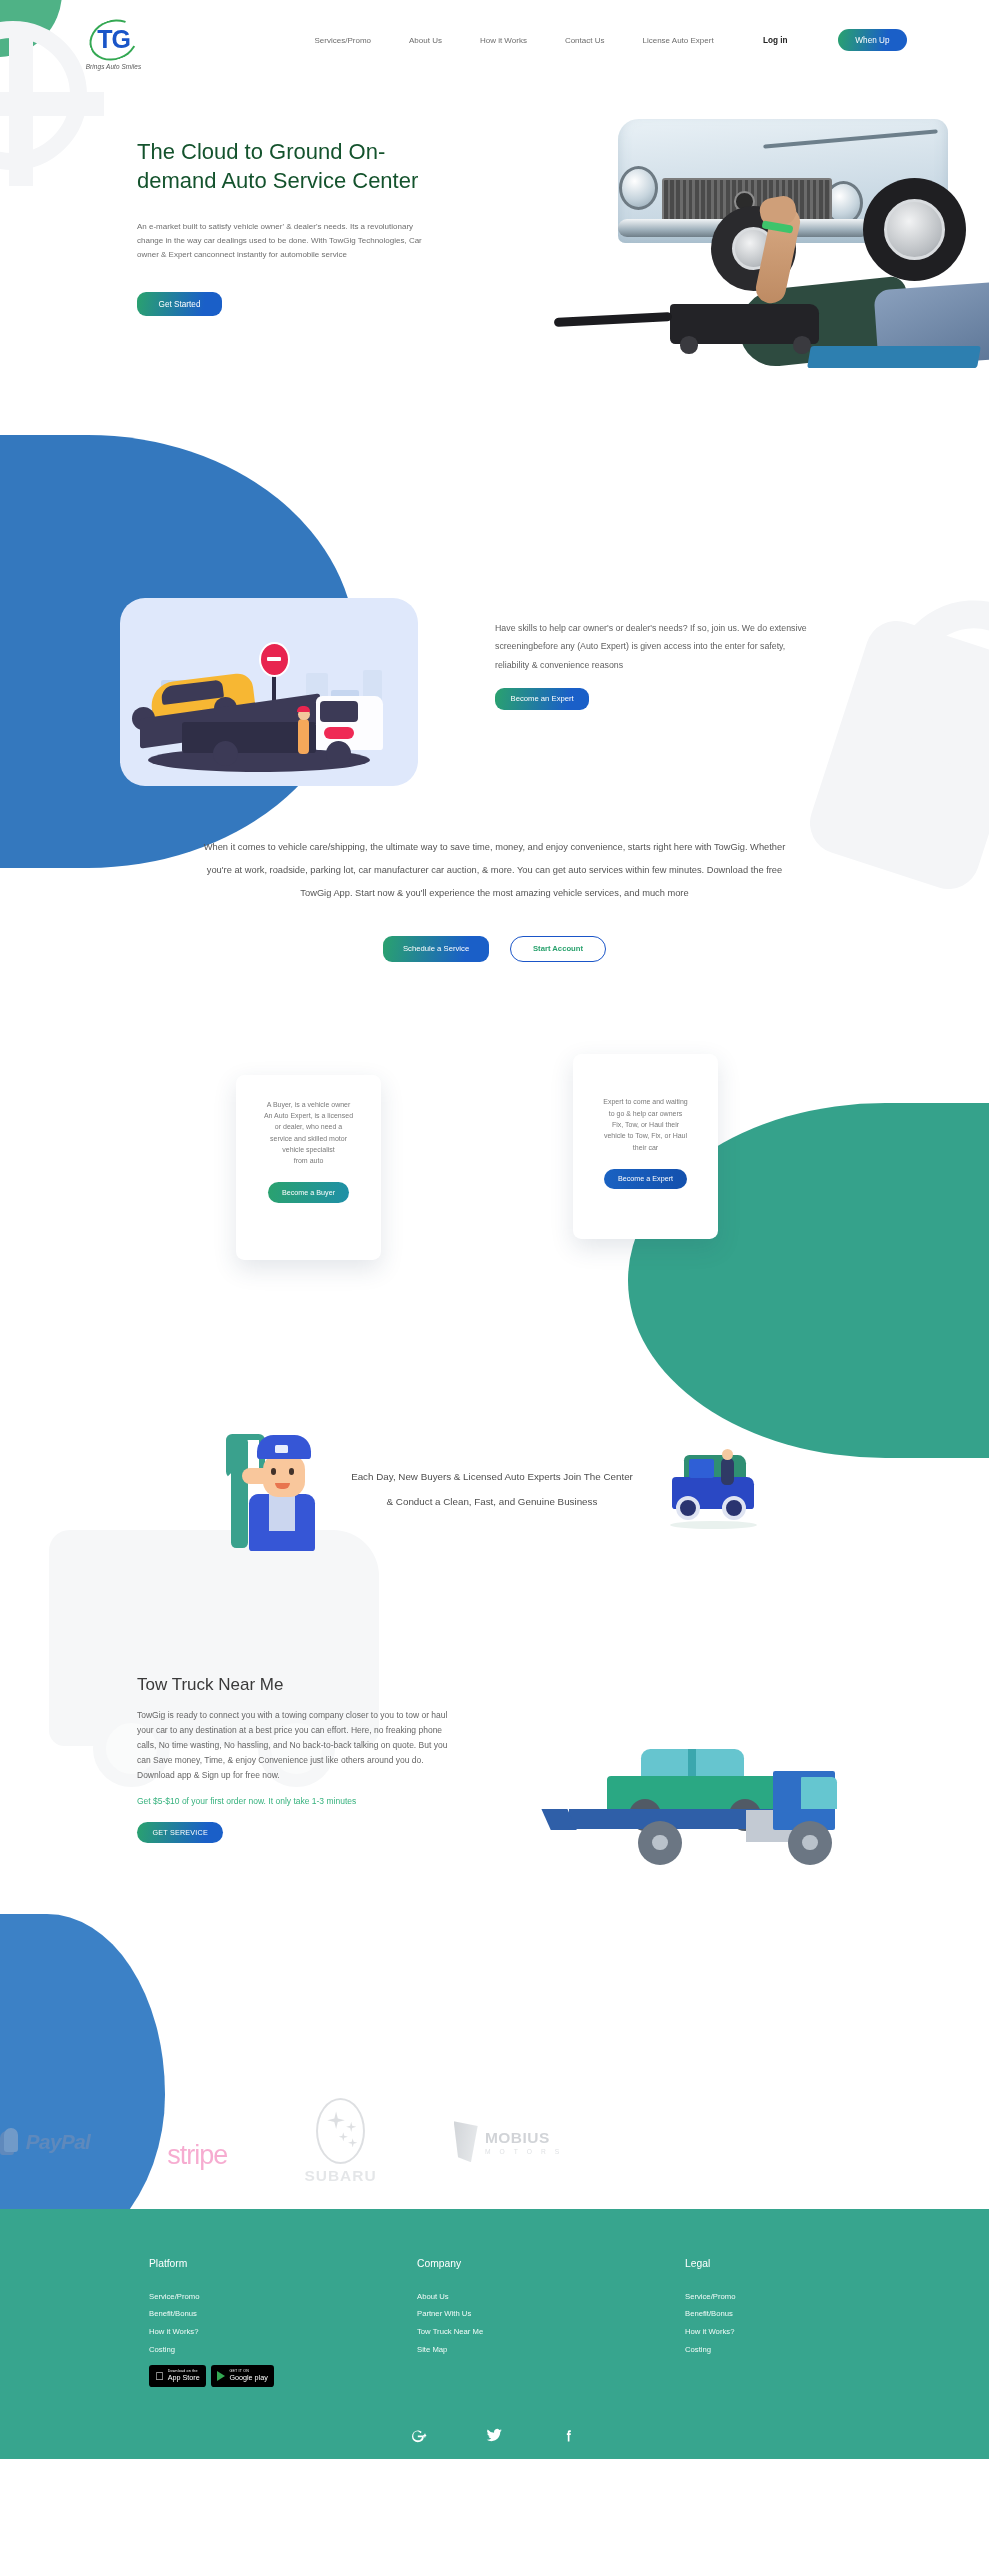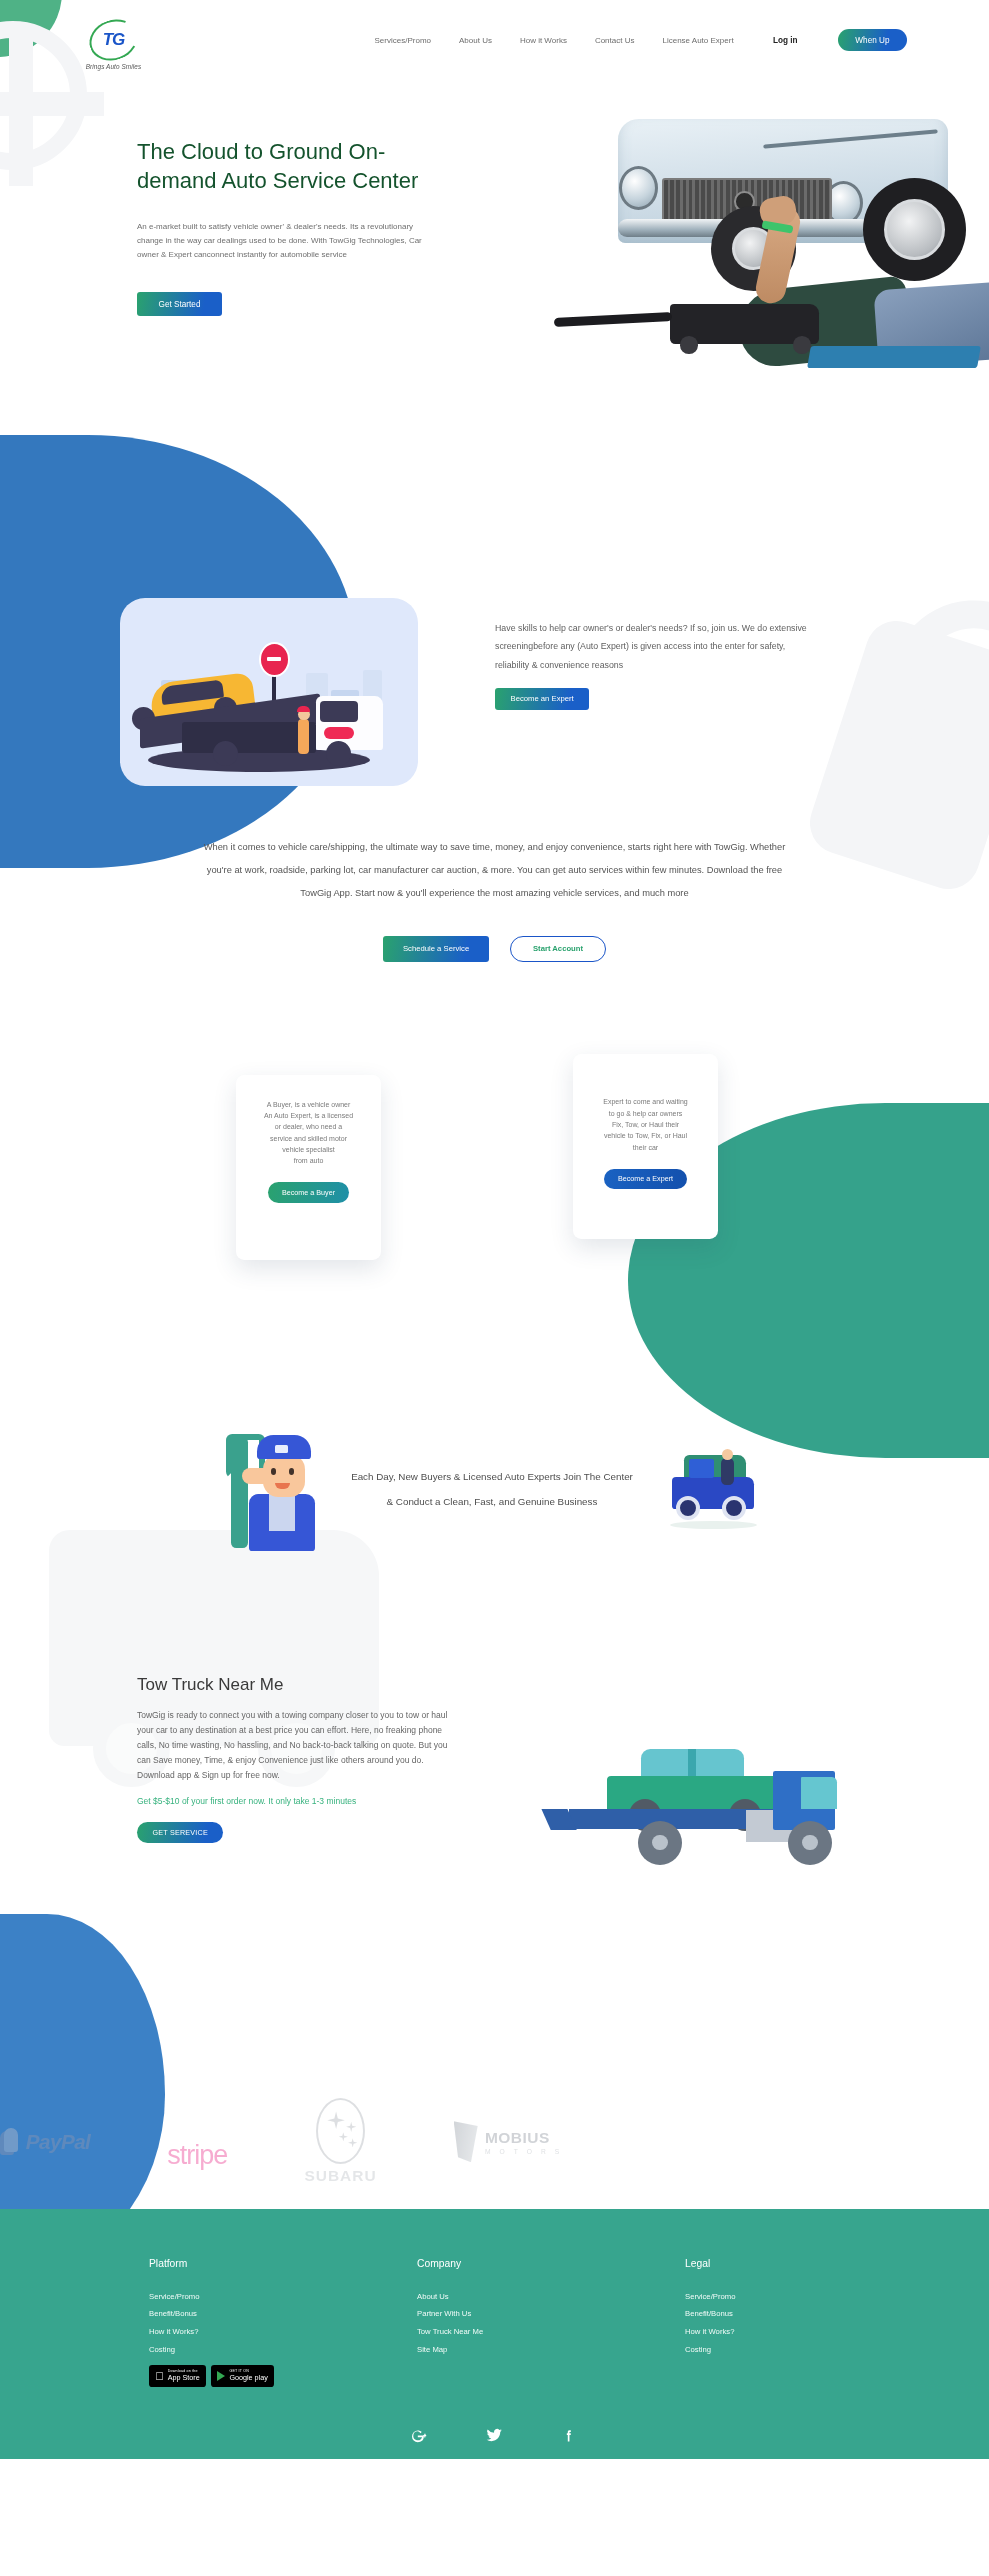--- a/index.html
+++ b/index.html
@@ -84,29 +84,29 @@
     position: relative; width: 49px; height: 40px;
     display: flex; align-items: center; justify-content: center;
   }
   .logo-ring {
     position: absolute; inset: 0; border-radius: 50%;
     border: 2.6px solid #34a853; border-right-color: transparent;
     transform: rotate(-20deg);
   }
   .logo-text {
     font-family: "Liberation Sans", sans-serif;
-    font-weight: 700; font-style: italic; font-size: 17px;
+    font-weight: 700; font-size: 25px;
     color: #1a55c8; letter-spacing: -1px; line-height: 1;
   }
   .logo-tagline {
     margin-top: 3.6px; font-size: 6.4px; font-style: italic; color: #555;
     letter-spacing: 0.1px; white-space: nowrap;
   }
   .nav {
-    margin-left: auto; display: flex; align-items: center; gap: 28px;
+    margin-left: auto; display: flex; align-items: center; gap: 38px;
     padding-top: 9.3px;
   }
   .nav-link { font-size: 8px; color: #6d6d6d; text-decoration: none; white-space: nowrap; }
   .nav-login { font-size: 8.2px; color: #222; font-weight: 700; margin-left: 11.3px; }
   .btn-signup {
     margin-left: 12.4px;
     background: linear-gradient(100deg, #2aa26e 0%, #1a5fc8 70%);
     color: #fff; font-size: 8.2px; border: none; border-radius: 13.4px;
     padding: 6.7px 17.5px; cursor: pointer; white-space: nowrap;
   }
@@ -117,21 +117,21 @@
   .hero-title {
     font-size: 22px; line-height: 1.32; color: #14532d; font-weight: 400;
   }
   .hero-sub {
     margin-top: 25px; font-size: 8px; line-height: 1.75; color: #6f6f6f;
     max-width: 289px;
   }
   .btn-pill {
     display: inline-block; border: none; cursor: pointer; color: #fff;
     background: linear-gradient(100deg, #2aa26e 0%, #1a5fc8 78%);
-    border-radius: 3px; font-size: 8.2px; padding: 7.7px 21.6px;
+    border-radius: 9px; font-size: 8.2px; padding: 7.7px 21.6px;
   }
   .hero-cta { margin-top: 30px; }
   .hero-photo {
     position: absolute; right: 0; top: 0; width: 381px; height: 278px;
   }
 
   
   .car-body {
     position: absolute; left: 10.3px; top: 31px; width: 330px; height: 124px;
     background: linear-gradient(175deg, #e9f1f6 0%, #cfdde7 55%, #b8ccd9 100%);

